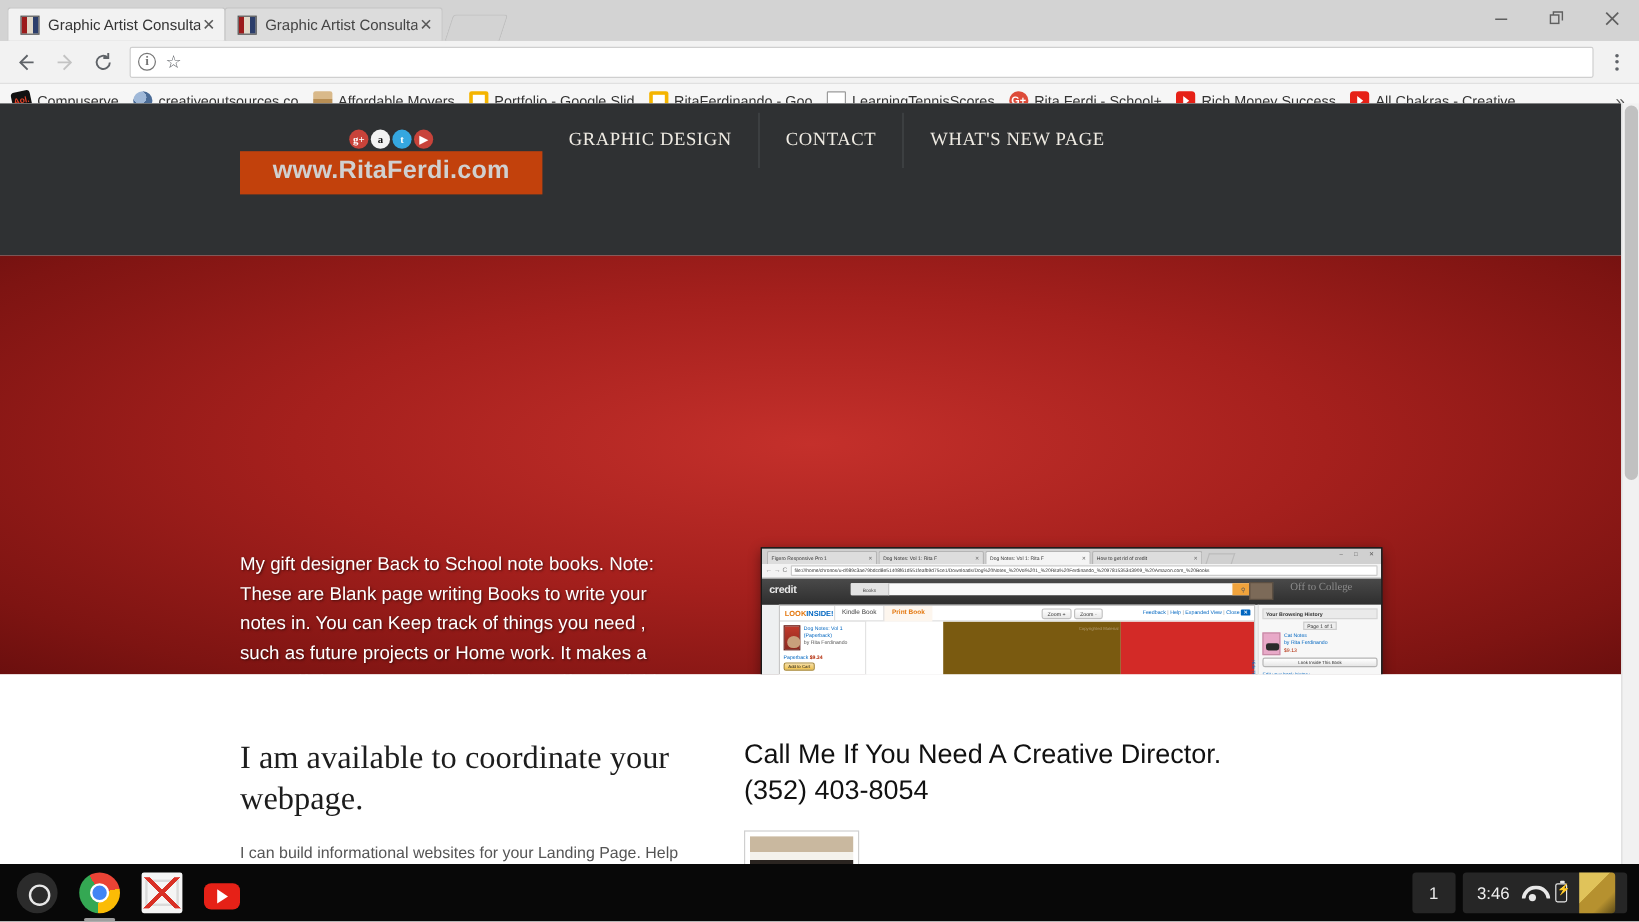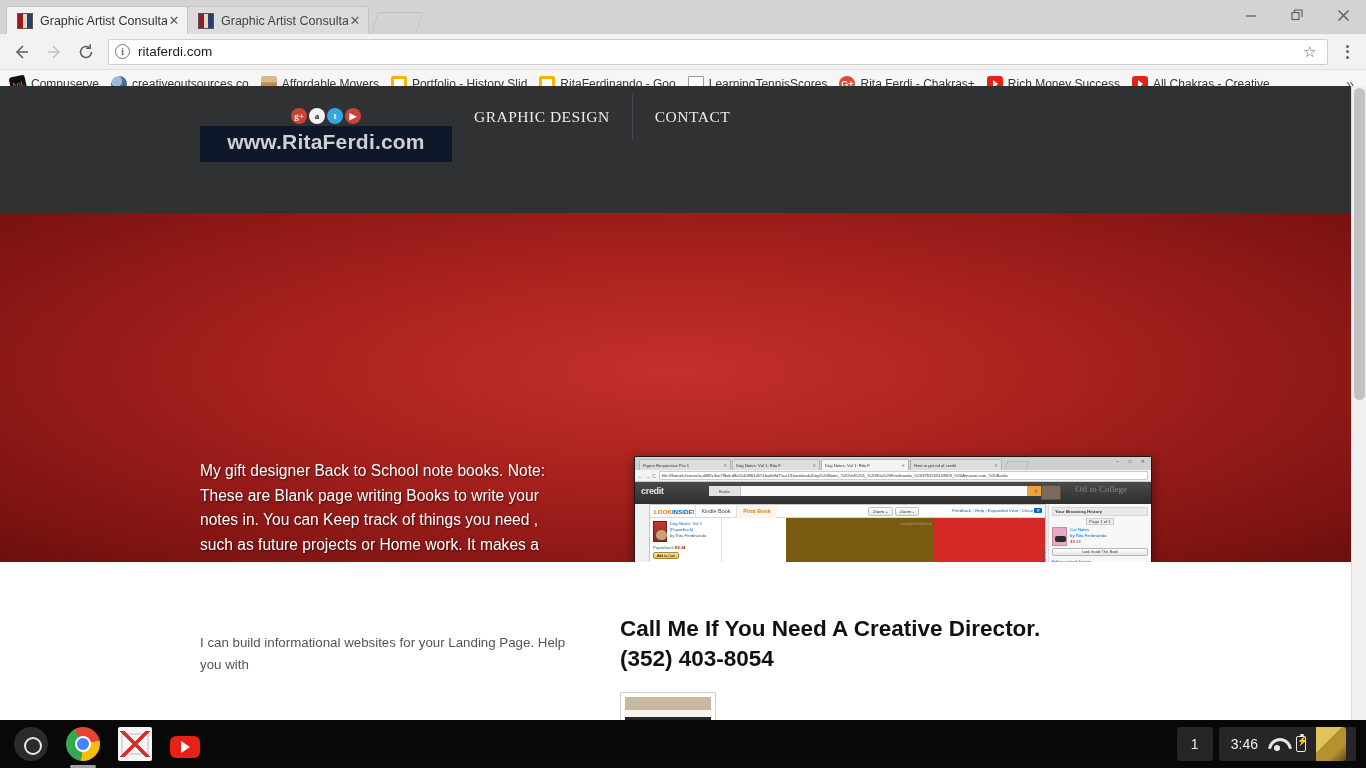--- a/index.html
+++ b/index.html
@@ -137,21 +137,21 @@
   }
   .social-row { display: flex; justify-content: center; gap: 2px; margin-bottom: 2px; }
   .soc { width: 16px; height: 16px; border-radius: 50%; display: flex;
          align-items: center; justify-content: center; font-size: 9px;
          font-weight: bold; color: #fff; font-family: "Liberation Serif", serif; }
   .soc.gplus { background: #c8433a; }
   .soc.amazon { background: #f2f2f2; color: #111; }
   .soc.twitter { background: #35a7e0; }
   .soc.youtube { background: #c8433a; }
   .logo-text {
-    background: #0f172a; color: #d0d0d0; font-size: 21px; font-weight: bold;
+    background: #c2410c; color: #d0d0d0; font-size: 21px; font-weight: bold;
     padding: 4px 10px 8px; letter-spacing: .2px;
     font-family: "Liberation Sans", sans-serif;
   }
   .navwrap { flex: 1 1 auto; padding-top: 8px; }
   .navrow { display: flex; flex-wrap: wrap; }
   .navrow .navitem {
     color: #f0ece4; font-family: "Liberation Serif", serif;
     font-size: 15.5px; letter-spacing: .5px;
     padding: 14px 22px; border-right: 1px solid #46494b;
     cursor: pointer; white-space: nowrap;
@@ -256,21 +256,21 @@
   .content { background: #fff; padding: 52px 0 0 0; position: relative; }
   .content-inner { display: flex; padding-left: 200px; }
   .col-left { width: 420px; flex: 0 0 420px; padding-right: 50px; }
   .col-right { flex: 1 1 auto; }
   .h-serif {
     font-family: "Liberation Serif", serif; font-size: 27px; line-height: 34px;
     color: #1d1d1d; font-weight: normal;
   }
   .h-sans {
     font-family: "Liberation Sans", sans-serif; font-size: 22.5px; line-height: 30px;
-    color: #111; font-weight: bold;
+    color: #111; font-weight: normal;
   }
   .body-copy {
     margin-top: 18px; font-size: 13.3px; line-height: 22px; color: #555;
     font-family: "Liberation Sans", sans-serif;
   }
   .photo-frame {
     margin-top: 18px; width: 96px; height: 92px;
     border: 1px solid #cfcfcf; background: #fff; padding: 4px;
   }
   .photo-inner {
@@ -393,21 +393,20 @@
           </svg>
       </div>
       <div class="navbtn">
         <svg width="18" height="18" viewBox="0 0 18 18">
           <path d="M14.5 9a5.5 5.5 0 1 1-1.7-4" fill="none" stroke="#5f6368" stroke-width="1.6"></path>
           <polyline points="13.2,1.2 13.2,5.3 9.1,5.3" fill="none" stroke="#5f6368" stroke-width="1.6"></polyline>
         </svg>
       </div>
       <div class="omnibox">
         <span class="info-icon">i</span>
-        <span class="url">ritaferdi.com</span>
         <span class="star">☆</span>
       </div>
       <div class="menu-dots">
           <i></i>
           <i></i>
           <i></i>
         </div>
     </div>
 
     <div class="bookmarks">
@@ -418,33 +417,33 @@
       <div class="bm">
         <span class="bmicon ic-globe"></span>
         <span class="bmlabel">creativeoutsources.co</span>
       </div>
       <div class="bm">
         <span class="bmicon ic-box"></span>
         <span class="bmlabel">Affordable Movers</span>
       </div>
       <div class="bm">
         <span class="bmicon ic-slides"></span>
-        <span class="bmlabel">Portfolio - History Slid</span>
+        <span class="bmlabel">Portfolio - Google Slid</span>
       </div>
       <div class="bm">
         <span class="bmicon ic-slides"></span>
         <span class="bmlabel">RitaFerdinando - Goo</span>
       </div>
       <div class="bm">
         <span class="bmicon ic-doc"></span>
         <span class="bmlabel">LearningTennisScores</span>
       </div>
       <div class="bm">
         <span class="bmicon ic-gplus">G+</span>
-        <span class="bmlabel">Rita Ferdi - Chakras+</span>
+        <span class="bmlabel">Rita Ferdi - School+</span>
       </div>
       <div class="bm">
         <span class="bmicon ic-yt"></span>
         <span class="bmlabel">Rich Money Success </span>
       </div>
       <div class="bm">
         <span class="bmicon ic-yt"></span>
         <span class="bmlabel">All Chakras - Creative</span>
       </div>
       <div class="bm-chev">»</div>
@@ -462,20 +461,21 @@
                 <span class="soc twitter">t</span>
                 <span class="soc youtube">▶</span>
               </div>
               <div class="logo-text">www.RitaFerdi.com</div>
             </div>
 
             <div class="navwrap">
               <div class="navrow row2">
                 <div class="navitem">GRAPHIC DESIGN</div>
                 <div class="navitem">CONTACT</div>
+                <div class="navitem">WHAT'S NEW PAGE</div>
               </div>
             </div>
           </div>
         </div>
 
         <div class="hero">
 
           <div class="hero-text">My gift designer Back to School note books. Note: These are Blank page writing Books to write your notes in. You can Keep track of things you need , such as future projects or Home work. It makes a great gift for someone special in your Life. Available on Amazon Author Rita Ferdinando</div>
 
           <div class="shot">
@@ -583,20 +583,21 @@
 
               </div>
 
             </div>
           </div>
         </div>
 
         <div class="content">
           <div class="content-inner">
             <div class="col-left">
+              <div class="h-serif">I am available to coordinate your webpage.</div>
               <div class="body-copy">I can build informational websites for your Landing Page. Help you with</div>
             </div>
             <div class="col-right">
               <div class="h-sans">
                 <div>Call Me If You Need A Creative Director.</div>
                 <div>(352) 403-8054</div>
               </div>
               <div class="photo-frame">
                 <div class="photo-inner"></div>
               </div>

